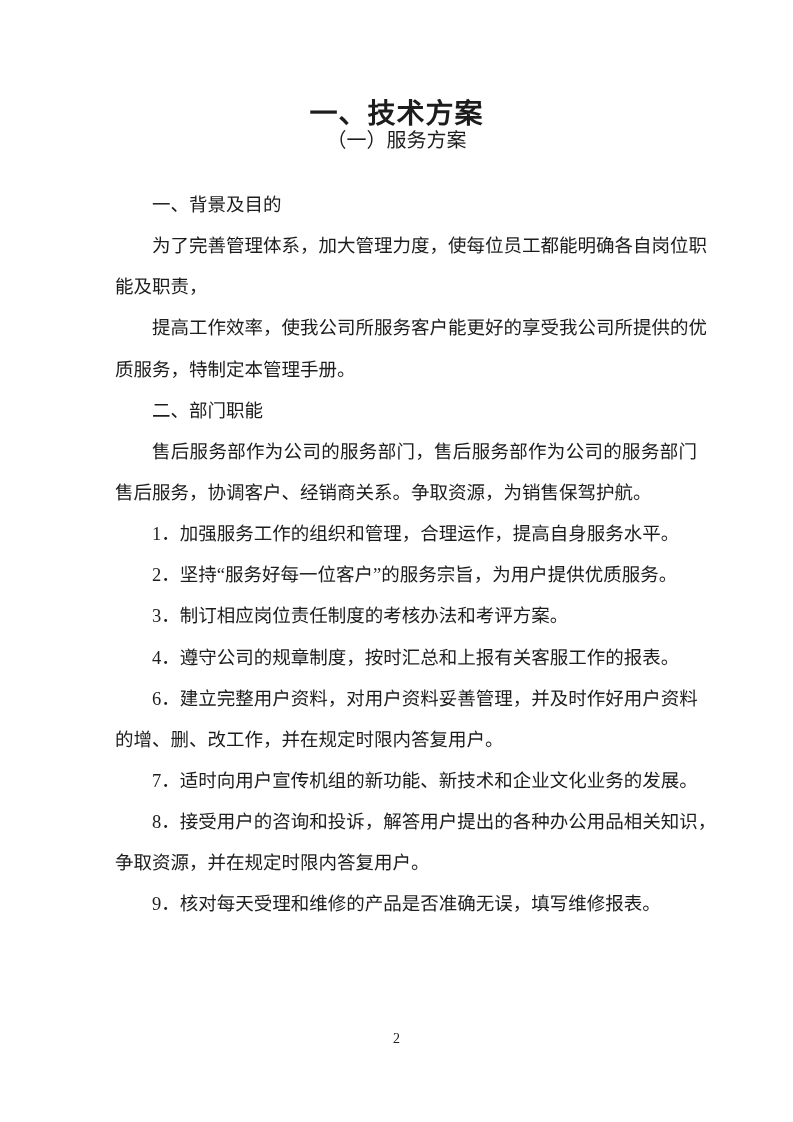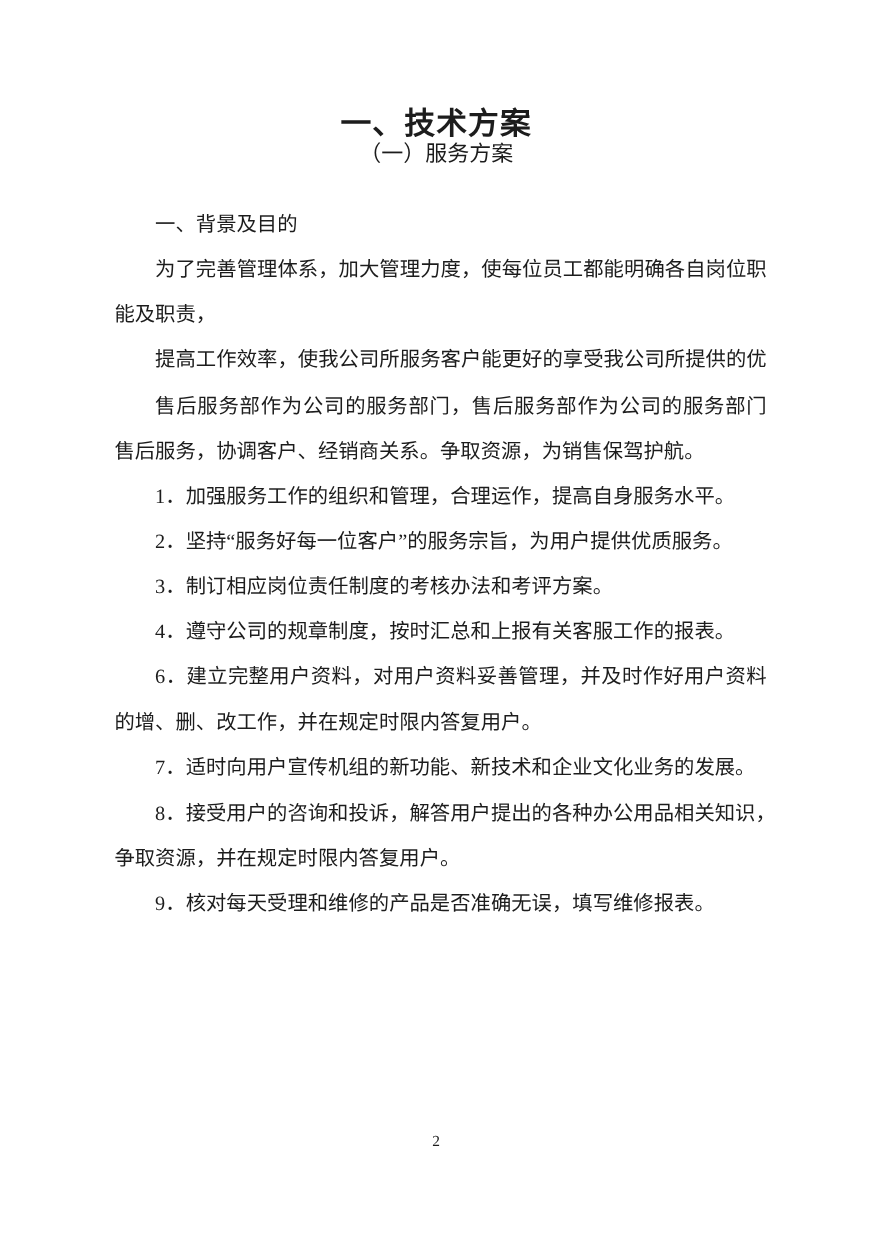--- a/index.html
+++ b/index.html
@@ -45,20 +45,21 @@
     top: 185px;
     left: 104px;
     width: 593px;
     font-size: 18.5px;
   }
   .line {
     height: 41.15px;
     line-height: 41.15px;
     white-space: nowrap;
     text-align: left;
+    margin-left: 11px;
   }
   .line.indent {
     padding-left: 37px;
   }
   .line.stretch {
     text-align: justify;
     text-align-last: justify;
   }
   .page-footer {
     position: absolute;
@@ -74,20 +75,22 @@
 <body>
 
 <div class="page">
   <h1 class="doc-title">一、技术方案</h1>
   <h2 class="doc-subtitle">（一）服务方案</h2>
   <div class="doc-body" id="doc-body">
       <div class="line indent">一、背景及目的</div>
       <div class="line indent stretch">为了完善管理体系，加大管理力度，使每位员工都能明确各自岗位职</div>
       <div class="line">能及职责，</div>
       <div class="line indent stretch">提高工作效率，使我公司所服务客户能更好的享受我公司所提供的优</div>
+      <div class="line">质服务，特制定本管理手册。</div>
+      <div class="line indent">二、部门职能</div>
       <div class="line indent stretch">售后服务部作为公司的服务部门，售后服务部作为公司的服务部门</div>
       <div class="line">售后服务，协调客户、经销商关系。争取资源，为销售保驾护航。</div>
       <div class="line indent">1．加强服务工作的组织和管理，合理运作，提高自身服务水平。</div>
       <div class="line indent">2．坚持“服务好每一位客户”的服务宗旨，为用户提供优质服务。</div>
       <div class="line indent">3．制订相应岗位责任制度的考核办法和考评方案。</div>
       <div class="line indent">4．遵守公司的规章制度，按时汇总和上报有关客服工作的报表。</div>
       <div class="line indent stretch">6．建立完整用户资料，对用户资料妥善管理，并及时作好用户资料</div>
       <div class="line">的增、删、改工作，并在规定时限内答复用户。</div>
       <div class="line indent">7．适时向用户宣传机组的新功能、新技术和企业文化业务的发展。</div>
       <div class="line indent stretch">8．接受用户的咨询和投诉，解答用户提出的各种办公用品相关知识，</div>

